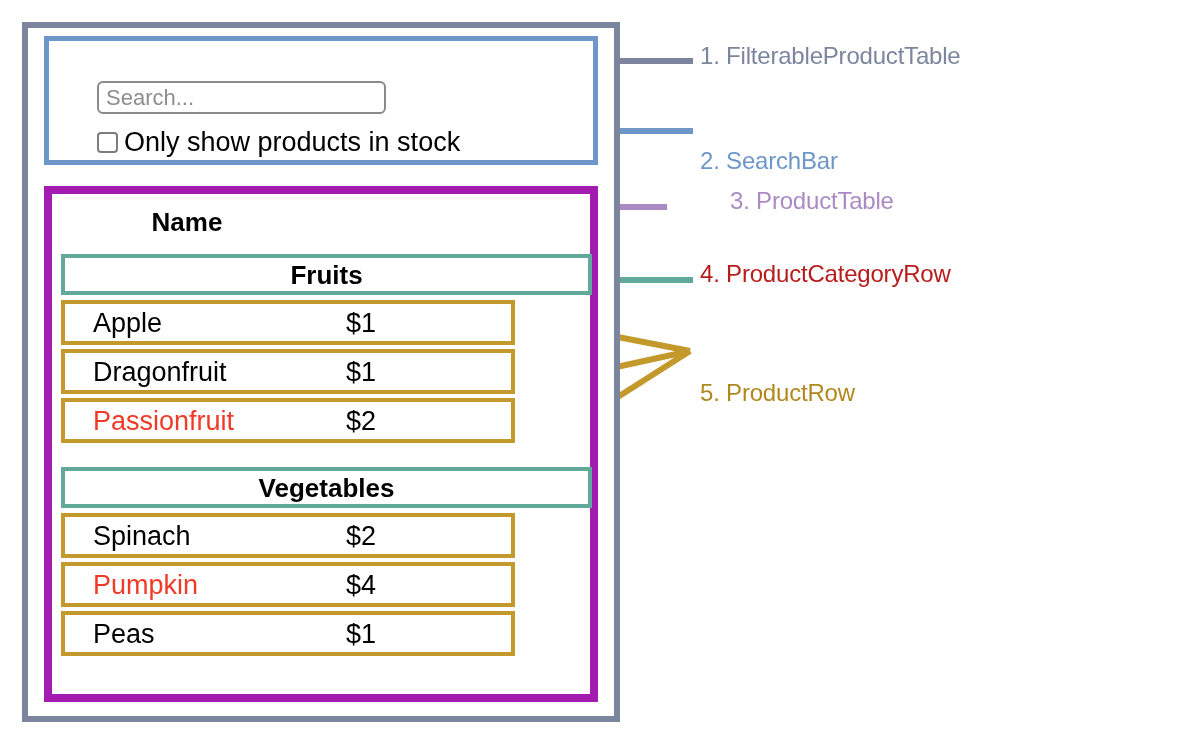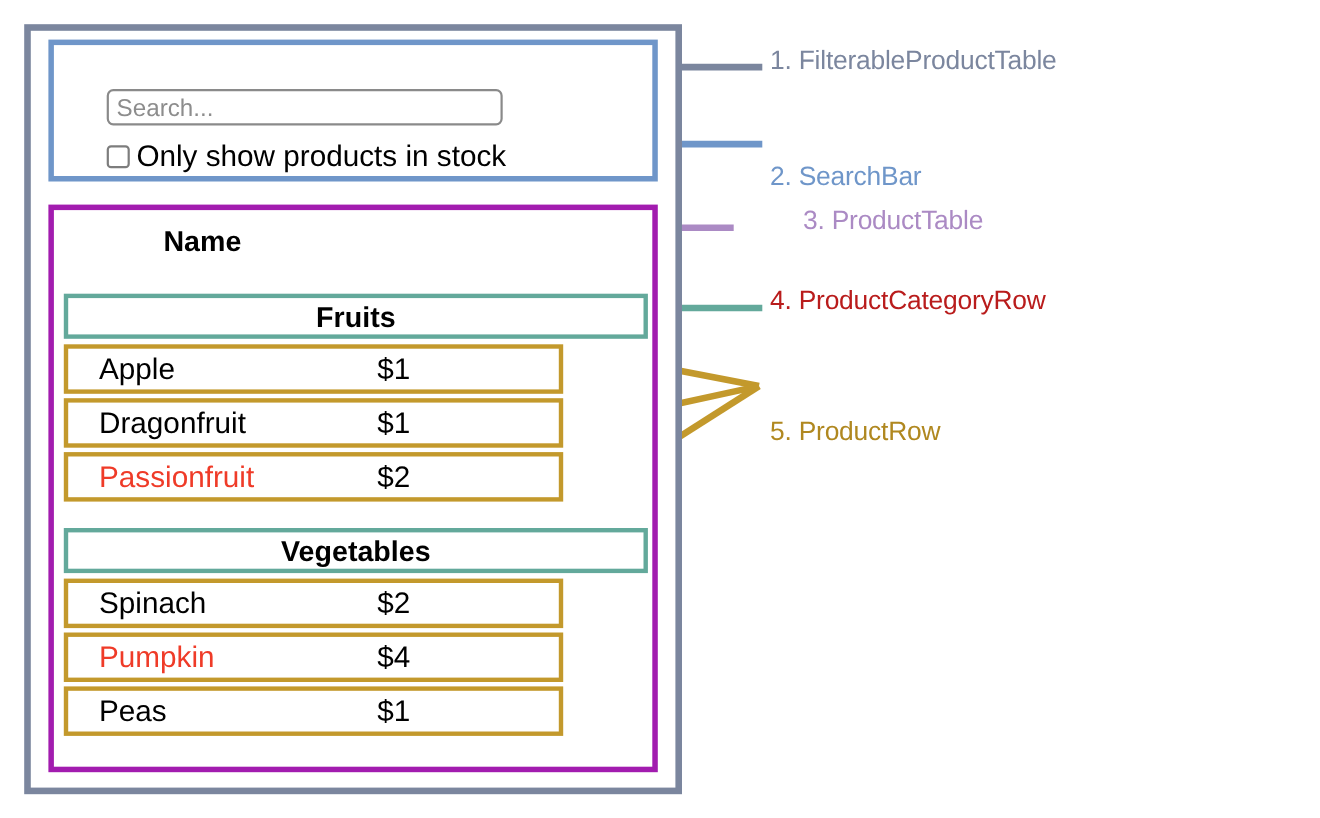--- a/index.html
+++ b/index.html
@@ -40,21 +40,21 @@
     width: 554px;
     height: 129px;
     border: 5px solid #6f96c9;
     box-sizing: border-box;
     background: #ffffff;
   }
   .search-input {
     position: absolute;
     left: 48px;
     top: 40px;
-    width: 360px;
+    width: 289px;
     height: 33px;
     box-sizing: border-box;
     border: 2px solid #8a8a8a;
     border-radius: 6px;
     background: #ffffff;
     font-family: "Liberation Sans", sans-serif;
     font-size: 22px;
     color: #6f6f6f;
     padding: 0 7px;
     line-height: 29px;
@@ -87,21 +87,21 @@
     white-space: nowrap;
   }
 
   
   .producttable-box {
     position: absolute;
     left: 44px;
     top: 186px;
     width: 554px;
     height: 516px;
-    border: 5px solid #a21caf;
+    border: 8px solid #a21caf;
     box-sizing: border-box;
     background: #ffffff;
   }
 
   .table-head {
     position: absolute;
     left: 0;
     top: 10px;
     width: 100%;
     height: 42px;
@@ -139,21 +139,20 @@
     position: relative;
     box-sizing: border-box;
     width: 531px;
     height: 41px;
     border: 4px solid #63a99b;
     background: #ffffff;
     margin-bottom: 5px;
     display: flex;
     align-items: center;
     justify-content: center;
-    margin-top: 16px;
   }
   .category-row .cat-label {
     font-weight: bold;
     font-size: 26px;
     color: #000;
     line-height: 1;
   }
   .category-row.spaced { margin-top: 24px; }
 
   

